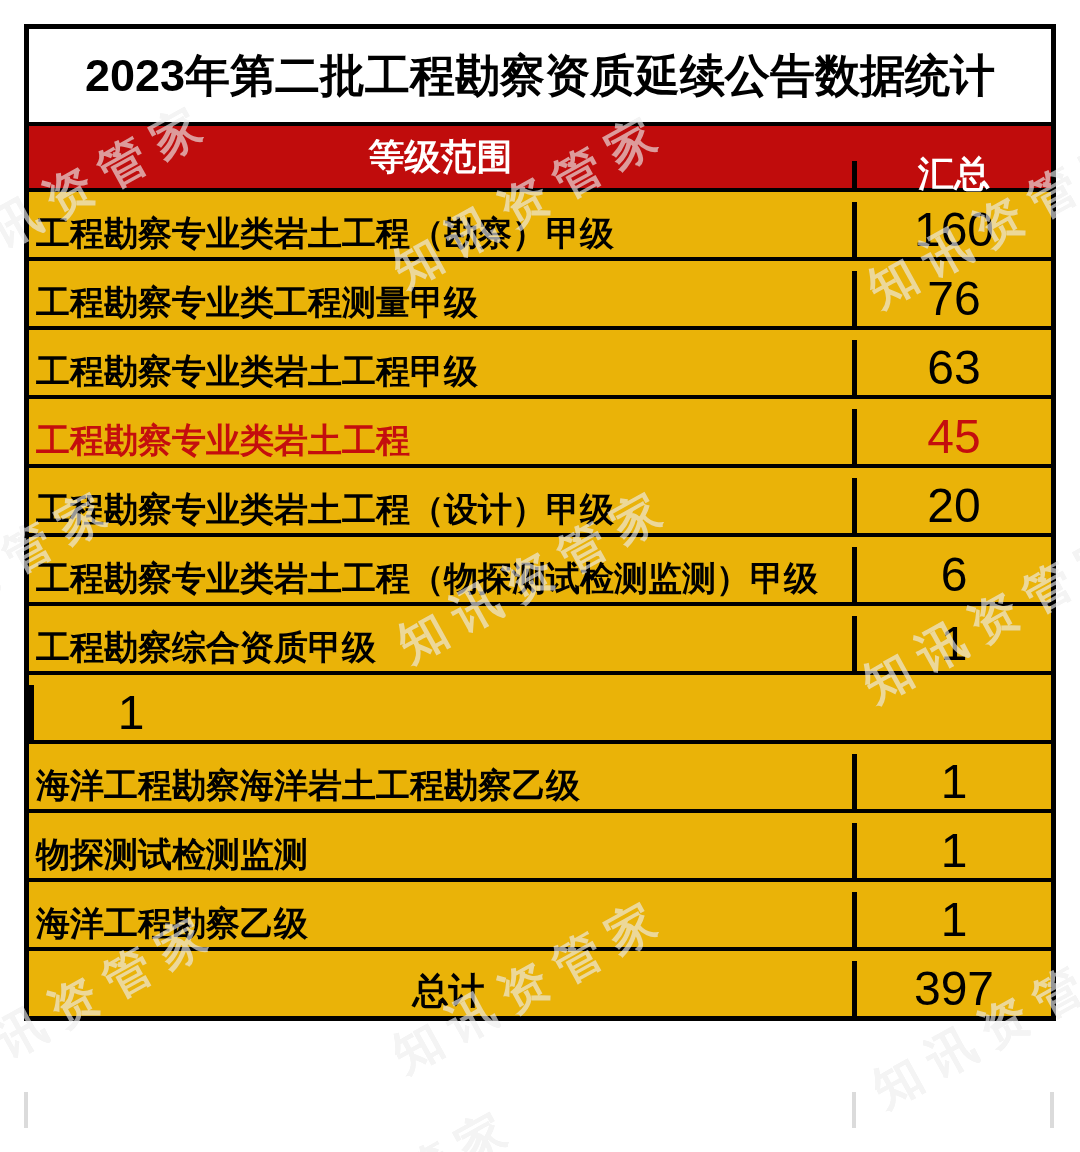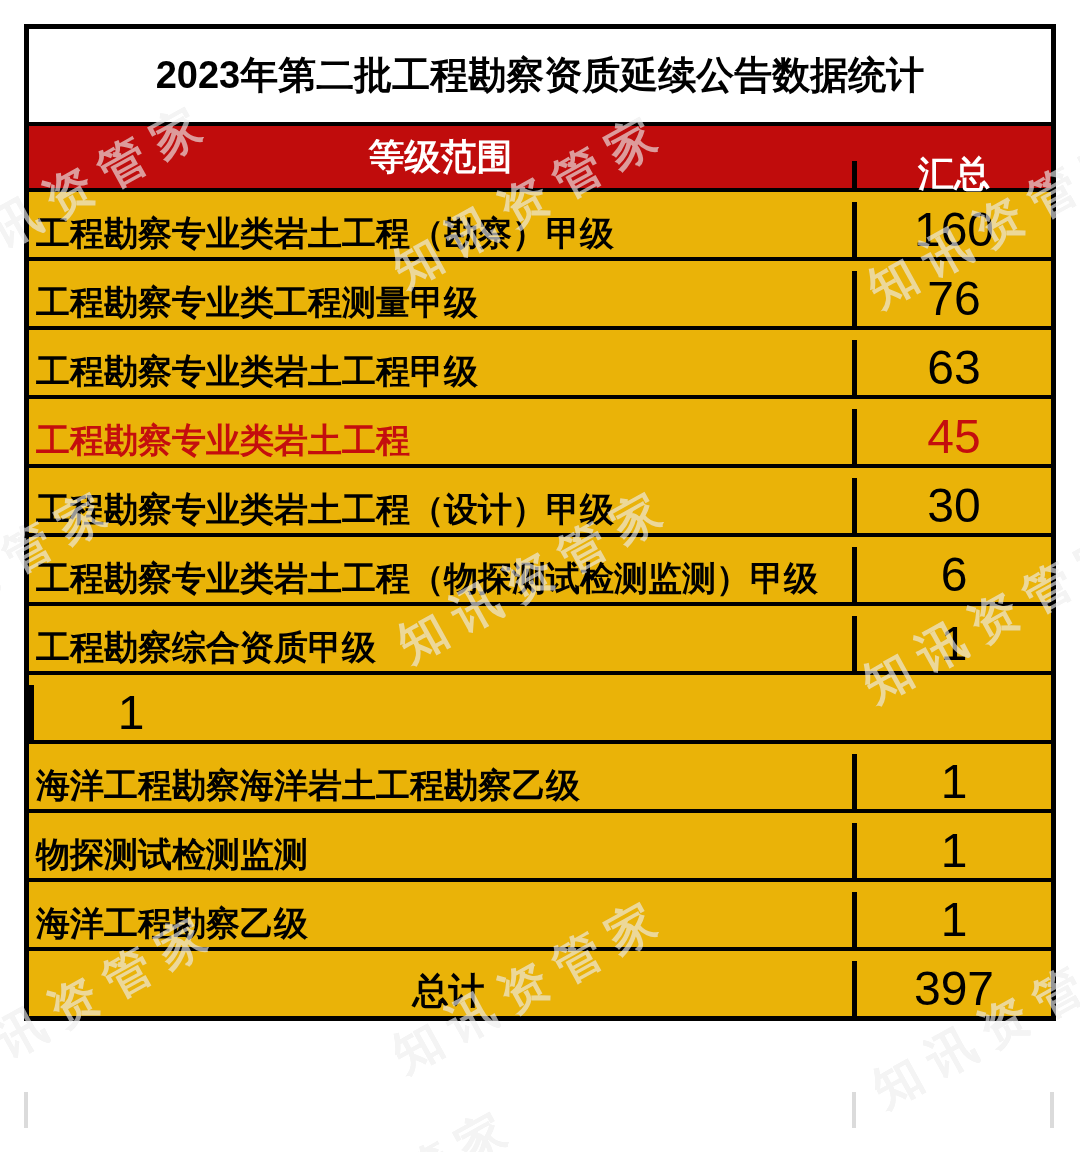--- a/index.html
+++ b/index.html
@@ -10,21 +10,21 @@
     font-family:"Liberation Sans","DejaVu Sans",sans-serif;
     overflow:hidden;
   }
   
   .sheet{
     position:absolute;left:24px;top:24px;width:1032px;
     box-sizing:border-box;border:5px solid #000;background:#fff;z-index:1;
   }
   .title{
     height:93px;display:flex;align-items:center;justify-content:center;
-    font-size:38px;font-weight:bold;color:#000;white-space:nowrap;
+    font-size:45px;font-weight:bold;color:#000;white-space:nowrap;
   }
   .hrow{
     display:flex;border-top:4px solid #000;height:62px;
     color:#fff;font-size:36px;font-weight:bold;
   }
   .c1{flex:1;display:flex;align-items:center;min-width:0;overflow:hidden;}
   .hrow .c1{justify-content:center;}
   .c2{
     width:194px;flex:none;border-left:5px solid #000;
     display:flex;align-items:center;justify-content:center;margin-top:35px;
@@ -74,21 +74,21 @@
       <div class="row">
         <div class="c1">工程勘察专业类岩土工程甲级</div>
         <div class="c2 num">63</div>
       </div>
       <div class="row hl">
         <div class="c1">工程勘察专业类岩土工程</div>
         <div class="c2 num">45</div>
       </div>
       <div class="row">
         <div class="c1">工程勘察专业类岩土工程（设计）甲级</div>
-        <div class="c2 num">30</div>
+        <div class="c2 num">20</div>
       </div>
       <div class="row">
         <div class="c1">工程勘察专业类岩土工程（物探测试检测监测）甲级</div>
         <div class="c2 num">6</div>
       </div>
       <div class="row">
         <div class="c1">工程勘察综合资质甲级</div>
         <div class="c2 num">1</div>
       </div>
       <div class="row">

